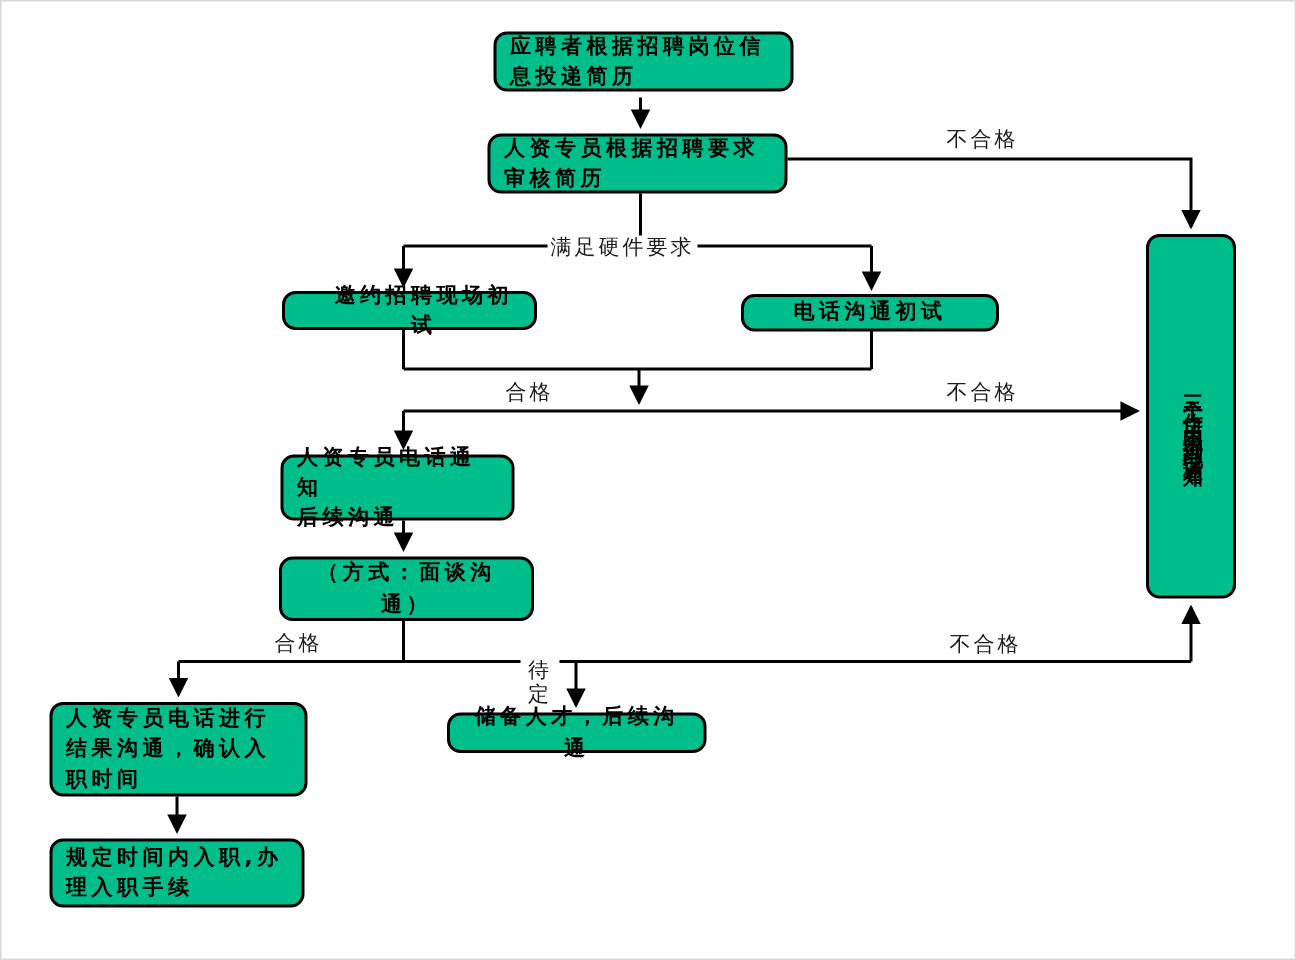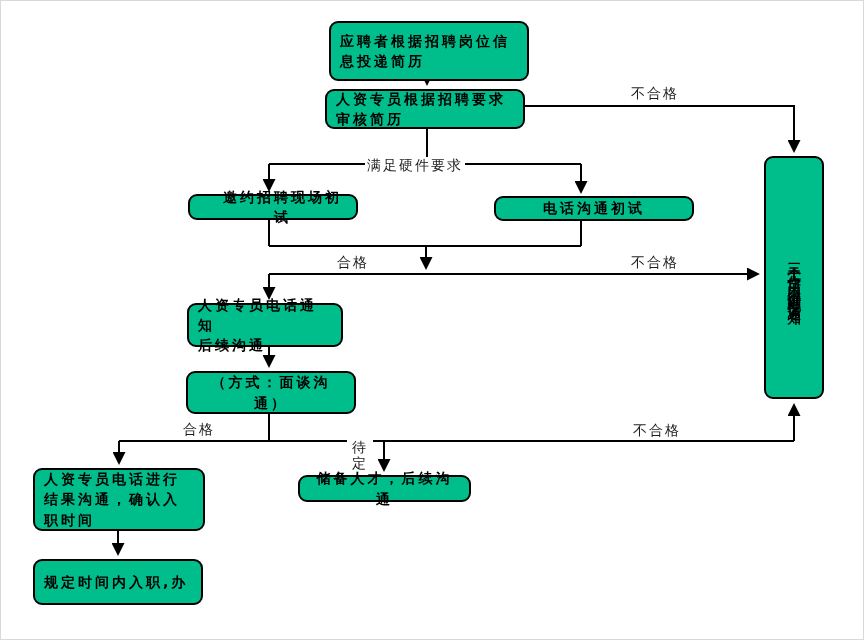--- a/index.html
+++ b/index.html
@@ -60,39 +60,39 @@
     <path d="M268,273 V297" marker-end="url(#arr)"></path>
     <path d="M268,346 V365" marker-end="url(#arr)"></path>
     <path d="M268,413 V440"></path>
     <path d="M118,440 H793"></path>
     <path d="M118,440 V462" marker-end="url(#arr)"></path>
     <path d="M383,440 V469" marker-end="url(#arr)"></path>
     <path d="M793,440 V404" marker-end="url(#arr)"></path>
     <path d="M117,530 V553" marker-end="url(#arr)"></path>
   </svg>
 
-  <div class="node" style="left:328px;top:20px;width:200px;height:60px;">
+  <div class="node" style="left:328px;top:20px;width:200px;height:40px;">
     <div>
       <span class="ln">应聘者根据招聘岗位信</span>
       <span class="ln">息投递简历</span>
     </div>
   </div>
 
   <div class="node" style="left:324px;top:88px;width:200px;height:40px;">
     <div>
       <span class="ln">人资专员根据招聘要求</span>
       <span class="ln">审核简历</span>
     </div>
   </div>
 
   <div class="node center" style="left:187px;top:193px;width:170px;height:26px;padding-left:28px;">
     <span>邀约招聘现场初试</span>
   </div>
 
-  <div class="node center" style="left:493px;top:195px;width:200px;height:25px;">
+  <div class="node center" style="left:493px;top:195px;width:172px;height:25px;">
     <span>电话沟通初试</span>
   </div>
 
   <div class="node" style="left:186px;top:302px;width:156px;height:44px;">
     <div>
       <span class="ln">人资专员电话通知</span>
       <span class="ln">后续沟通</span>
     </div>
   </div>
 
@@ -106,20 +106,21 @@
     <div>
       <span class="ln">人资专员电话进行</span>
       <span class="ln">结果沟通，确认入</span>
       <span class="ln">职时间</span>
     </div>
   </div>
 
   <div class="node" style="left:32px;top:558px;width:170px;height:46px;">
     <div>
       <span class="ln">规定时间内入职,办</span>
+      <span class="ln">理入职手续</span>
     </div>
   </div>
 
   <div class="node center" style="left:297px;top:474px;width:173px;height:27px;">
     <span>储备人才，后续沟通</span>
   </div>
 
   <div class="node vtext" style="left:763px;top:155px;width:60px;height:243px;">
     <span>三个工作日内未得到电话通知</span>
   </div>

